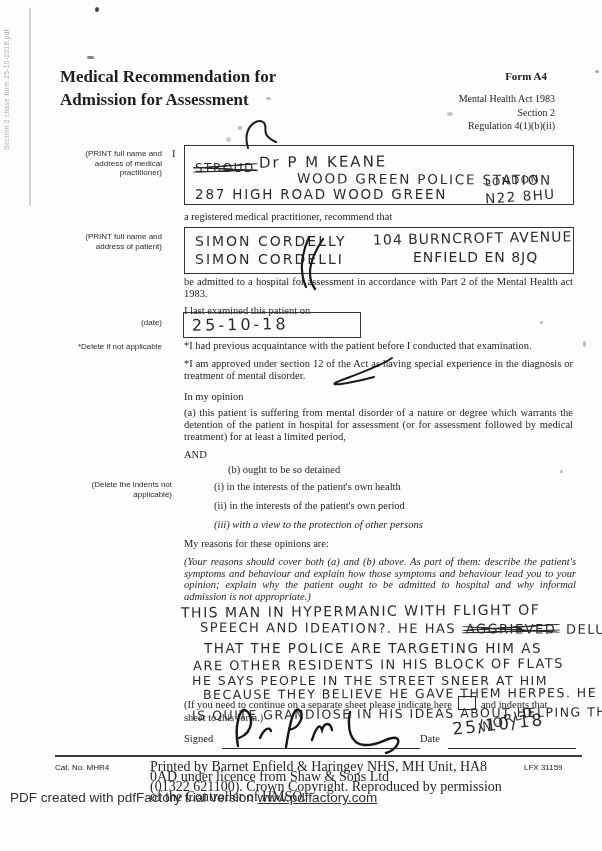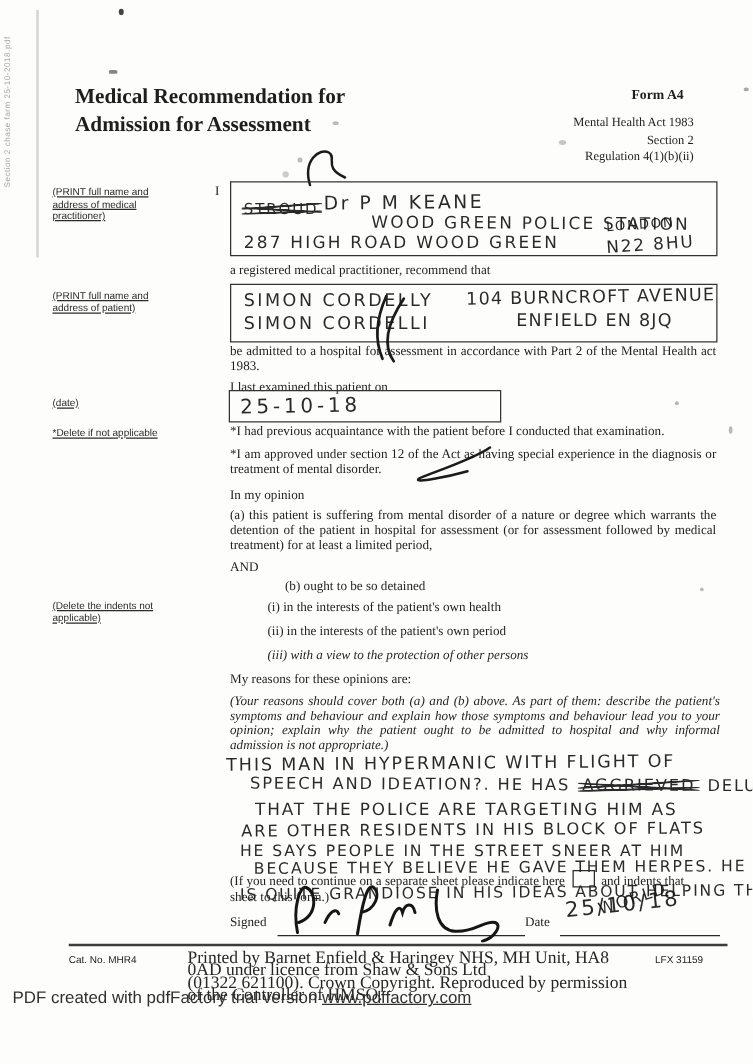--- a/index.html
+++ b/index.html
@@ -5,21 +5,21 @@
   html,body { margin:0; padding:0; background:#ffffff; }
   .page {
     position:relative; width:602px; height:851px; margin:0 auto;
     background:#fdfdfc; overflow:hidden;
     font-family:"Liberation Serif", serif; color:#1e1e1e;
   }
   .abs { position:absolute; }
   .sans { font-family:"Liberation Sans", sans-serif; }
   .label {
     font-family:"Liberation Sans", sans-serif; font-size:8px; line-height:9.5px;
-    color:#2b2b2b; text-decoration:underline;
+    color:#2b2b2b; text-align:right;
   }
   .body-text { font-size:10.5px; line-height:11.9px; color:#1f1f1f; }
   .just { text-align:justify; }
   .box { border:1.6px solid #343434; background:transparent; }
   .hw {
     font-family:"DejaVu Sans", sans-serif; color:#191919; white-space:nowrap;
     letter-spacing:1.5px; opacity:.93;
   }
   .scrib { position:relative; display:inline-block; }
   .scrib i { position:absolute; left:-4%; width:108%; border-top:2.6px solid #1a1a1a; border-radius:40%; }
@@ -103,21 +103,21 @@
   </div>
   <svg class="abs" style="left:292px;top:235px;" width="38" height="56" viewBox="0 0 38 56">
     <path d="M17,2 C9,20 7,36 14,52 M31,4 C19,22 13,40 23,54" fill="none" stroke="#1b1b1b" stroke-width="2.2" stroke-linecap="round"></path>
   </svg>
 
   <div class="abs body-text just" style="left:184px;top:276px;width:389px;">be admitted to a hospital for assessment in accordance with Part 2 of the Mental Health act 1983.</div>
 
   <div class="abs body-text" style="left:184px;top:305px;">I last examined this patient on</div>
 
   <div class="abs label" style="left:42px;top:318px;width:120px;">(date)</div>
-  <div class="abs box" style="left:183px;top:312px;width:176px;height:24px;padding-left:40px;">
+  <div class="abs box" style="left:183px;top:312px;width:176px;height:24px;">
     <span class="abs hw" style="left:8px;top:2px;font-size:16px;letter-spacing:3px;transform:rotate(-1deg);">25-10-18</span>
   </div>
 
   <div class="abs label" style="left:42px;top:342px;width:120px;">*Delete if not applicable</div>
   <div class="abs body-text" style="left:184px;top:340px;width:389px;">*I had previous acquaintance with the patient before I conducted that examination.</div>
   <div class="abs body-text just" style="left:184px;top:358px;width:389px;">*I am approved under section 12 of the Act as having special experience in the diagnosis or treatment of mental disorder.</div>
   <svg class="abs" style="left:328px;top:354px;" width="74" height="36" viewBox="0 0 74 36">
     <path d="M64,4 C50,14 12,26 7,29 C2,33 32,27 46,23" fill="none" stroke="#1b1b1b" stroke-width="2" stroke-linecap="round"></path>
   </svg>
 

